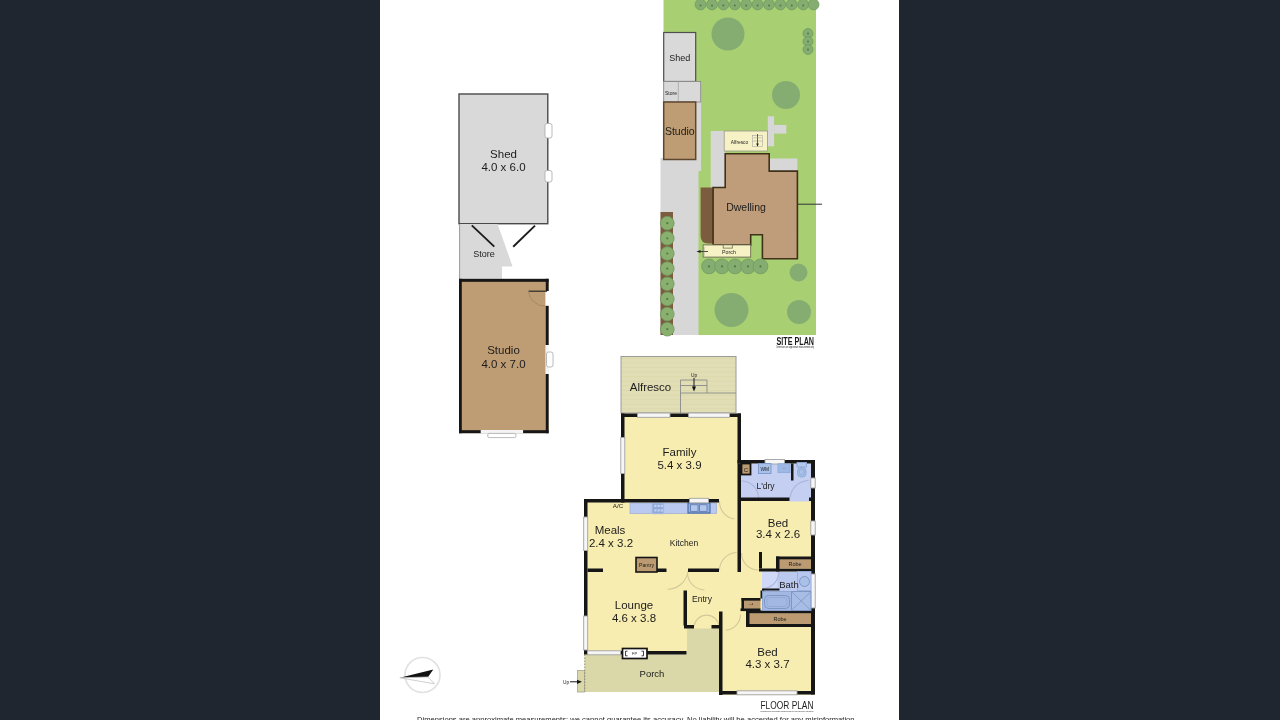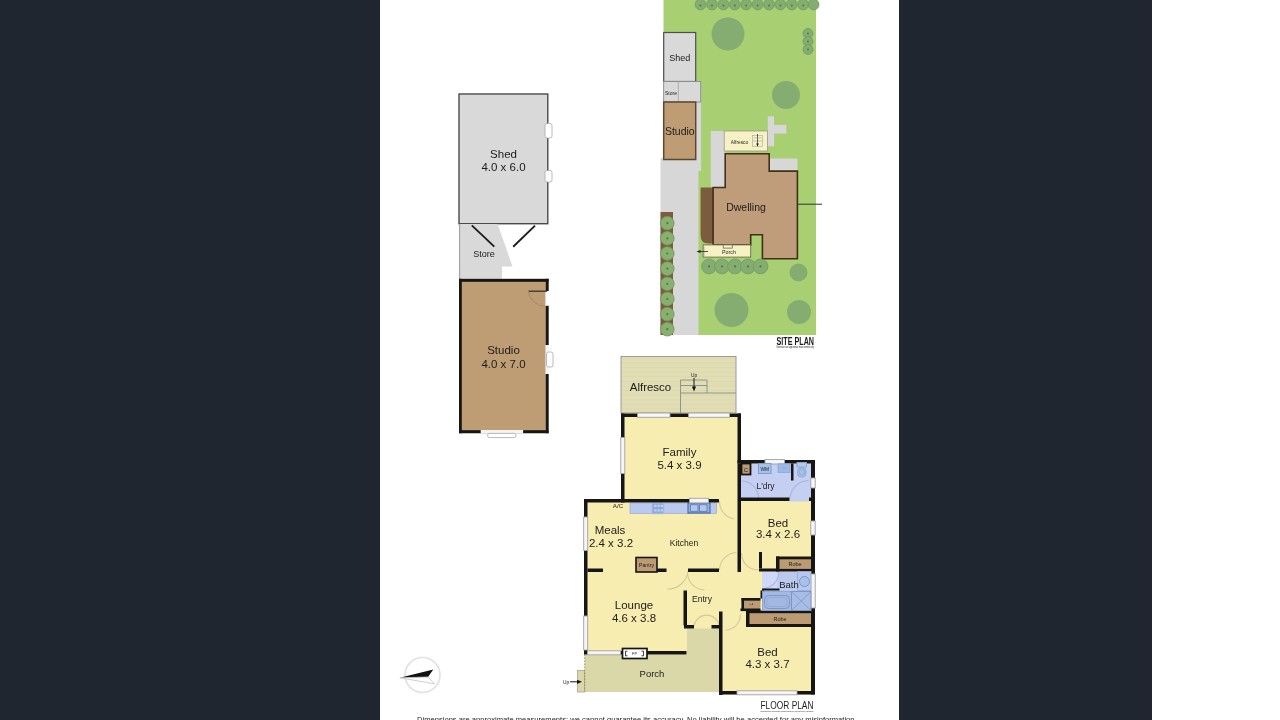--- a/index.html
+++ b/index.html
@@ -1,16 +1,16 @@
 <!DOCTYPE html>
 <html><head>
 <meta charset="utf-8">
 <style>
   html,body{margin:0;padding:0;background:#fff;}
-  .page{position:relative;width:1152px;height:720px;overflow:hidden;background:#0ea5e9;
+  .page{position:relative;width:1280px;height:720px;overflow:hidden;background:#0ea5e9;
         font-family:"Liberation Sans", sans-serif;}
   svg text{font-family:"Liberation Sans", sans-serif;fill:#1c1c1c;}
 </style>
 </head>
 <body>
 <div class="page">
 <svg width="1280" height="720" viewBox="0 0 1280 720">
 
 <rect x="0" y="0" width="1280" height="720" fill="#ffffff"></rect>
 

